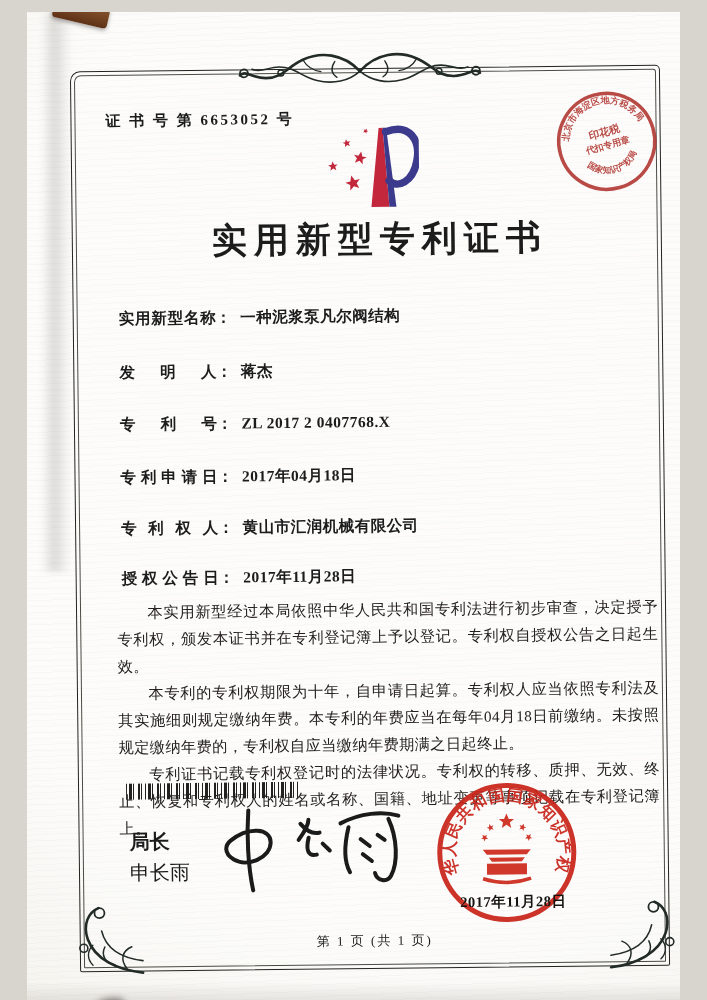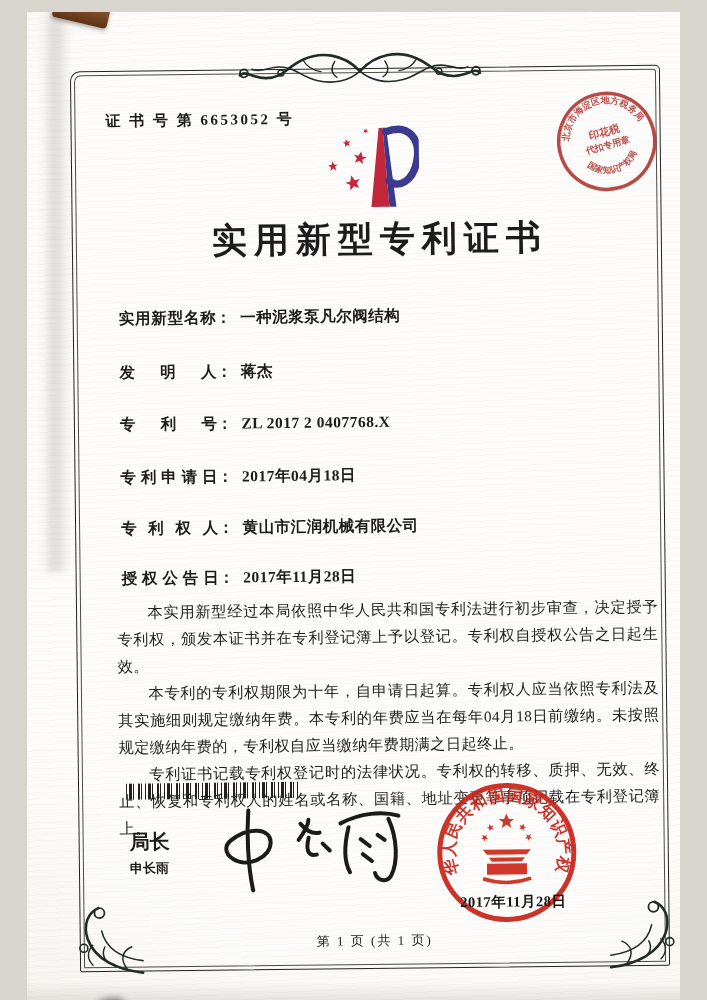--- a/index.html
+++ b/index.html
@@ -76,21 +76,21 @@
     position:absolute;left:47px;top:712px;width:173px;height:16px;
     background:repeating-linear-gradient(90deg,
       #23211f 0 1px, transparent 1px 3px,
       #23211f 3px 6px, transparent 6px 7px,
       #23211f 7px 8px, transparent 8px 12px,
       #23211f 12px 14px, transparent 14px 15px,
       #23211f 15px 16px, transparent 16px 19px);
   }
 
   .signer-title{position:absolute;left:50px;top:757px;font-size:20px;font-weight:600;font-family:"Liberation Sans","DejaVu Sans",sans-serif;}
-  .signer-name{position:absolute;left:50px;top:788px;font-size:13px;font-weight:700;font-family:"Liberation Sans","DejaVu Sans",sans-serif;}
+  .signer-name{position:absolute;left:50px;top:788px;font-size:20px;font-weight:400;font-family:"Liberation Sans","DejaVu Sans",sans-serif;}
   .signature{position:absolute;left:133px;top:728px;width:210px;height:105px;}
   .signature svg{display:block;width:100%;height:100%;}
 
   .seal{position:absolute;left:352px;top:710px;width:150px;height:150px;z-index:4;opacity:.93;}
   .seal svg{display:block;width:100%;height:100%;}
   .seal-date{
     position:absolute;left:362px;top:825px;width:142px;text-align:center;z-index:5;
     font-size:14.5px;font-weight:700;letter-spacing:.5px;color:#17140f;
   }
 

